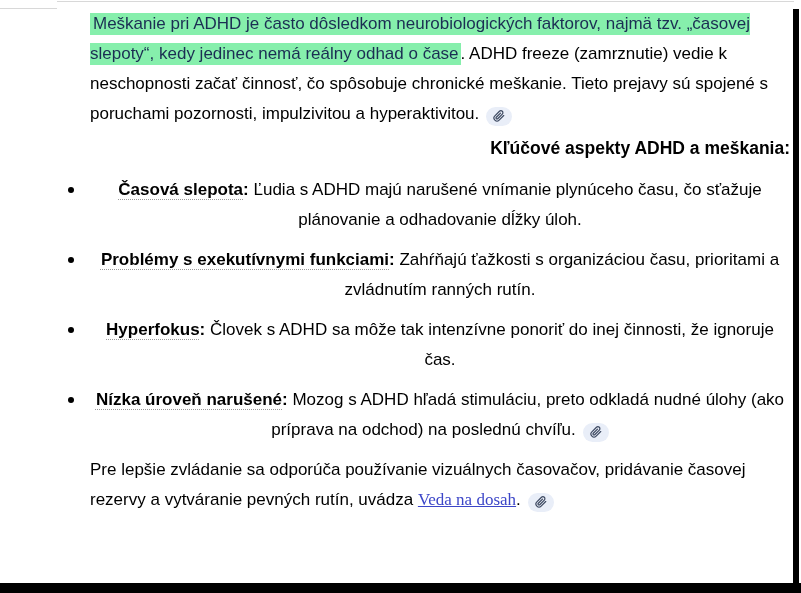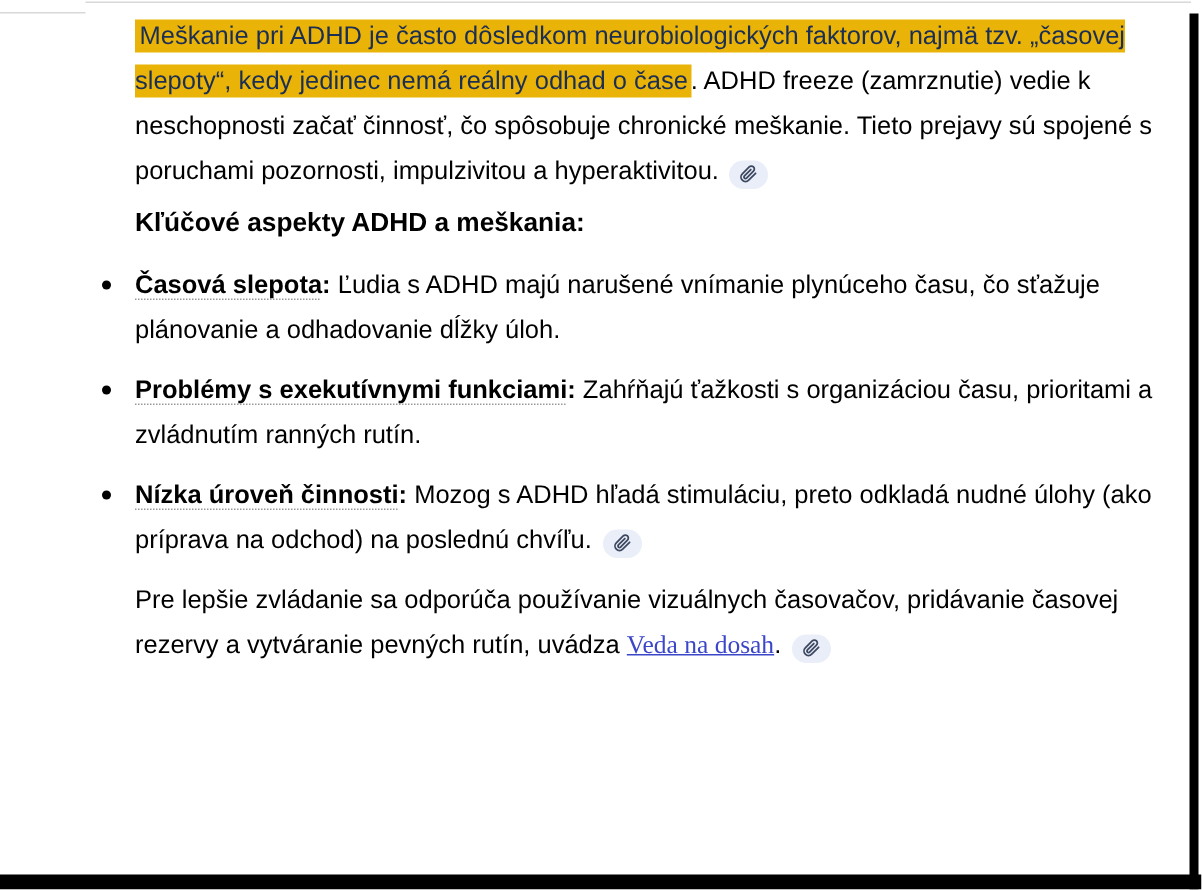--- a/index.html
+++ b/index.html
@@ -20,31 +20,32 @@
   .content {
     position: absolute;
     left: 0; top: 0;
     width: 801px;
     padding: 9px 11px 0 90px;
     font-size: 17px;
     line-height: 30px;
   }
   .intro { margin: 0 0 6px 0; }
   .hl {
-    background: #eab308;
+    background: #86efac;
     color: #1b2e53;
     padding: 1px 2px 2px 3px;
   }
   h3.section-heading {
     font-size: 17.5px;
     font-weight: bold;
     line-height: 26px;
     margin: 0 0 14px 0;
+    text-align: right;
   }
-  ul.aspects { list-style: none; margin: 0 0 6px 0; }
+  ul.aspects { list-style: none; margin: 0 0 6px 0; text-align: center; }
   ul.aspects li { position: relative; margin: 0 0 10px 0; }
   ul.aspects li::before {
     content: "";
     position: absolute;
     left: -22px; top: 12px;
     width: 6px; height: 6px;
     border-radius: 50%;
     background: #000;
   }
   .term-wrap { font-weight: bold; }
@@ -82,21 +83,22 @@
         <svg viewBox="0 0 24 24" aria-hidden="true">
           <path d="M21.44 11.05l-9.19 9.19a6 6 0 0 1-8.49-8.49l9.19-9.19a4 4 0 1 1 5.66 5.66l-9.2 9.19a2 2 0 0 1-2.83-2.83l8.49-8.48"></path>
         </svg>
       </span></p>
 
   <h3 class="section-heading">Kľúčové aspekty ADHD a meškania:</h3>
 
   <ul class="aspects">
     <li><b class="term-wrap"><span class="term">Časová slepota</span><span>:</span></b> <span>Ľudia s ADHD majú narušené vnímanie plynúceho času, čo sťažuje plánovanie a odhadovanie dĺžky úloh.</span></li>
     <li><b class="term-wrap"><span class="term">Problémy s exekutívnymi funkciami</span><span>:</span></b> <span>Zahŕňajú ťažkosti s organizáciou času, prioritami a zvládnutím ranných rutín.</span></li>
-    <li><b class="term-wrap"><span class="term">Nízka úroveň činnosti</span><span>:</span></b> <span>Mozog s ADHD hľadá stimuláciu, preto odkladá nudné úlohy (ako príprava na odchod) na poslednú chvíľu.</span><span class="cite-pill">
+    <li><b class="term-wrap"><span class="term">Hyperfokus</span><span>:</span></b> <span>Človek s ADHD sa môže tak intenzívne ponoriť do inej činnosti, že ignoruje čas.</span></li>
+    <li><b class="term-wrap"><span class="term">Nízka úroveň narušené</span><span>:</span></b> <span>Mozog s ADHD hľadá stimuláciu, preto odkladá nudné úlohy (ako príprava na odchod) na poslednú chvíľu.</span><span class="cite-pill">
           <svg viewBox="0 0 24 24" aria-hidden="true">
             <path d="M21.44 11.05l-9.19 9.19a6 6 0 0 1-8.49-8.49l9.19-9.19a4 4 0 1 1 5.66 5.66l-9.2 9.19a2 2 0 0 1-2.83-2.83l8.49-8.48"></path>
           </svg>
         </span></li>
   </ul>
 
   <p class="closing"><span>Pre lepšie zvládanie sa odporúča používanie vizuálnych časovačov, pridávanie časovej rezervy a vytváranie pevných rutín, uvádza </span><a class="source-link">Veda na dosah</a><span>.</span><span class="cite-pill">
         <svg viewBox="0 0 24 24" aria-hidden="true">
           <path d="M21.44 11.05l-9.19 9.19a6 6 0 0 1-8.49-8.49l9.19-9.19a4 4 0 1 1 5.66 5.66l-9.2 9.19a2 2 0 0 1-2.83-2.83l8.49-8.48"></path>
         </svg>

